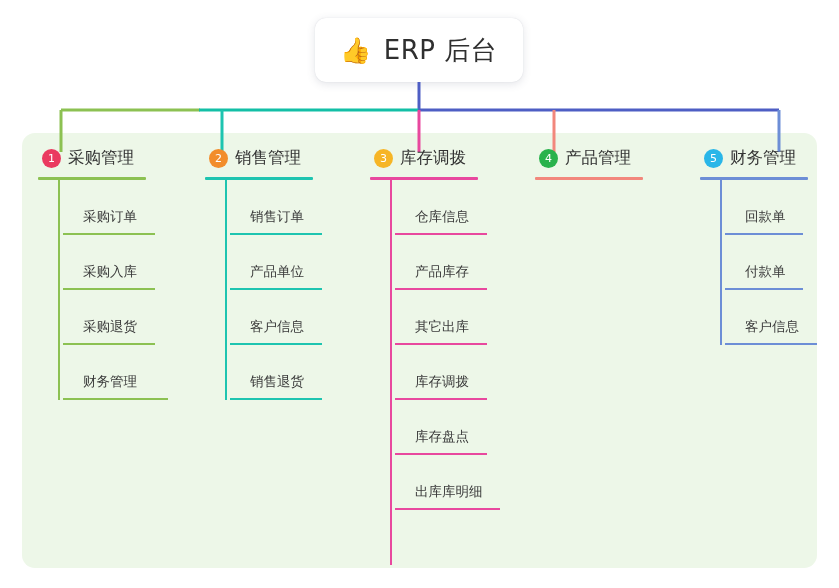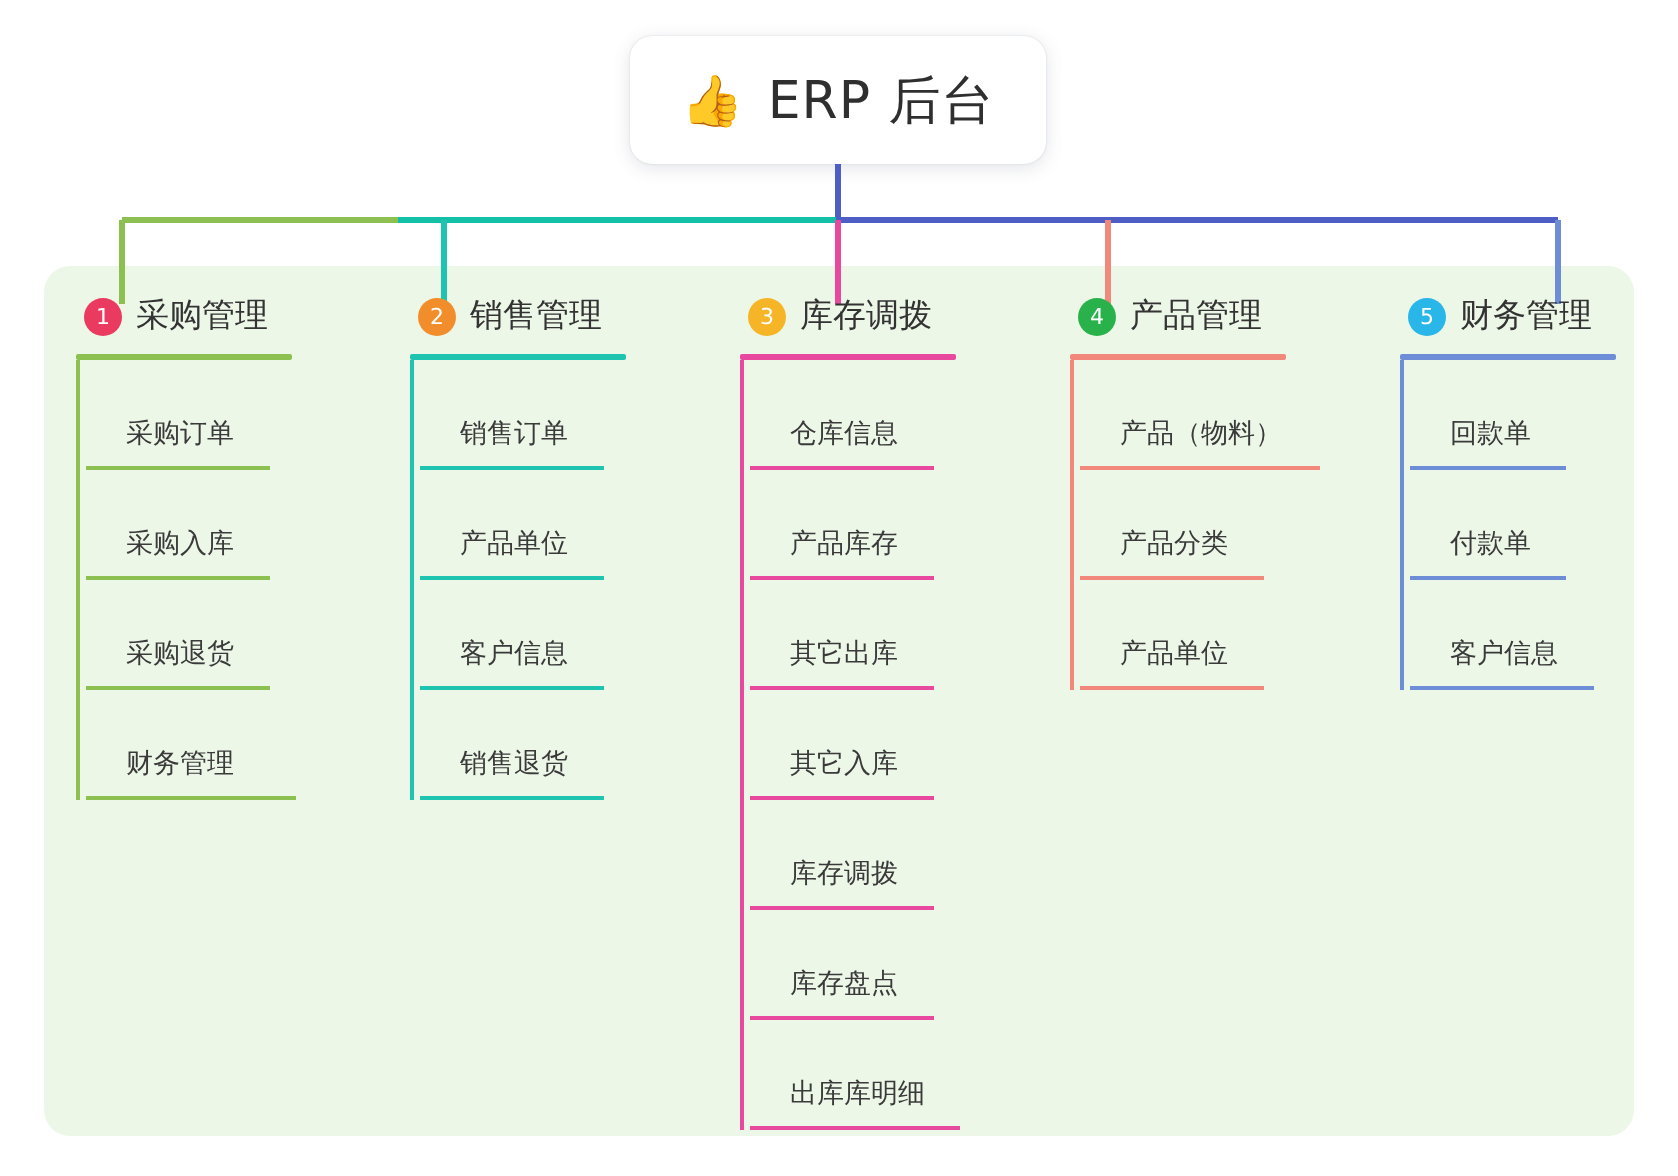--- a/index.html
+++ b/index.html
@@ -96,20 +96,21 @@
   .cat-rule {
     height: 3px;
     margin-top: 7px;
     border-radius: 1px;
   }
 
   .leaves {
     position: relative;
     margin-top: 0;
     padding-left: 5px;
+    margin-left: 20px;
   }
   .leaf {
     position: relative;
     height: 55px;
   }
   .leaf-text {
     position: absolute;
     left: 20px;
     bottom: 9px;
     font-size: 13.5px;
@@ -221,58 +222,39 @@
         </div>
         <div class="leaf">
           <span class="leaf-text">产品库存</span>
           <div class="leaf-rule" style="width: 92px; background: rgb(232, 72, 158);"></div>
         </div>
         <div class="leaf">
           <span class="leaf-text">其它出库</span>
           <div class="leaf-rule" style="width: 92px; background: rgb(232, 72, 158);"></div>
         </div>
         <div class="leaf">
-          <span class="leaf-text">其它入库</span>
-          <div class="leaf-rule" style="width: 92px; background: rgb(232, 72, 158);"></div>
-        </div>
-        <div class="leaf">
           <span class="leaf-text">库存调拨</span>
           <div class="leaf-rule" style="width: 92px; background: rgb(232, 72, 158);"></div>
         </div>
         <div class="leaf">
           <span class="leaf-text">库存盘点</span>
           <div class="leaf-rule" style="width: 92px; background: rgb(232, 72, 158);"></div>
         </div>
         <div class="leaf">
           <span class="leaf-text">出库库明细</span>
           <div class="leaf-rule" style="width: 105px; background: rgb(232, 72, 158);"></div>
         </div>
       </div>
     </div>
     <div class="column" style="left: 535px;">
       <div class="cat-head">
         <span class="badge" style="background: rgb(41, 178, 76);">4</span>
         <span class="cat-title">产品管理</span>
       </div>
       <div class="cat-rule" style="width: 108px; background: rgb(242, 135, 124);"></div>
-      <div class="leaves">
-        <div class="spine" style="background: rgb(242, 135, 124); height: 165px;"></div>
-        <div class="leaf">
-          <span class="leaf-text">产品（物料）</span>
-          <div class="leaf-rule" style="width: 120px; background: rgb(242, 135, 124);"></div>
-        </div>
-        <div class="leaf">
-          <span class="leaf-text">产品分类</span>
-          <div class="leaf-rule" style="width: 92px; background: rgb(242, 135, 124);"></div>
-        </div>
-        <div class="leaf">
-          <span class="leaf-text">产品单位</span>
-          <div class="leaf-rule" style="width: 92px; background: rgb(242, 135, 124);"></div>
-        </div>
-      </div>
     </div>
     <div class="column" style="left: 700px;">
       <div class="cat-head">
         <span class="badge" style="background: rgb(41, 182, 232);">5</span>
         <span class="cat-title">财务管理</span>
       </div>
       <div class="cat-rule" style="width: 108px; background: rgb(109, 142, 214);"></div>
       <div class="leaves">
         <div class="spine" style="background: rgb(109, 142, 214); height: 165px;"></div>
         <div class="leaf">

